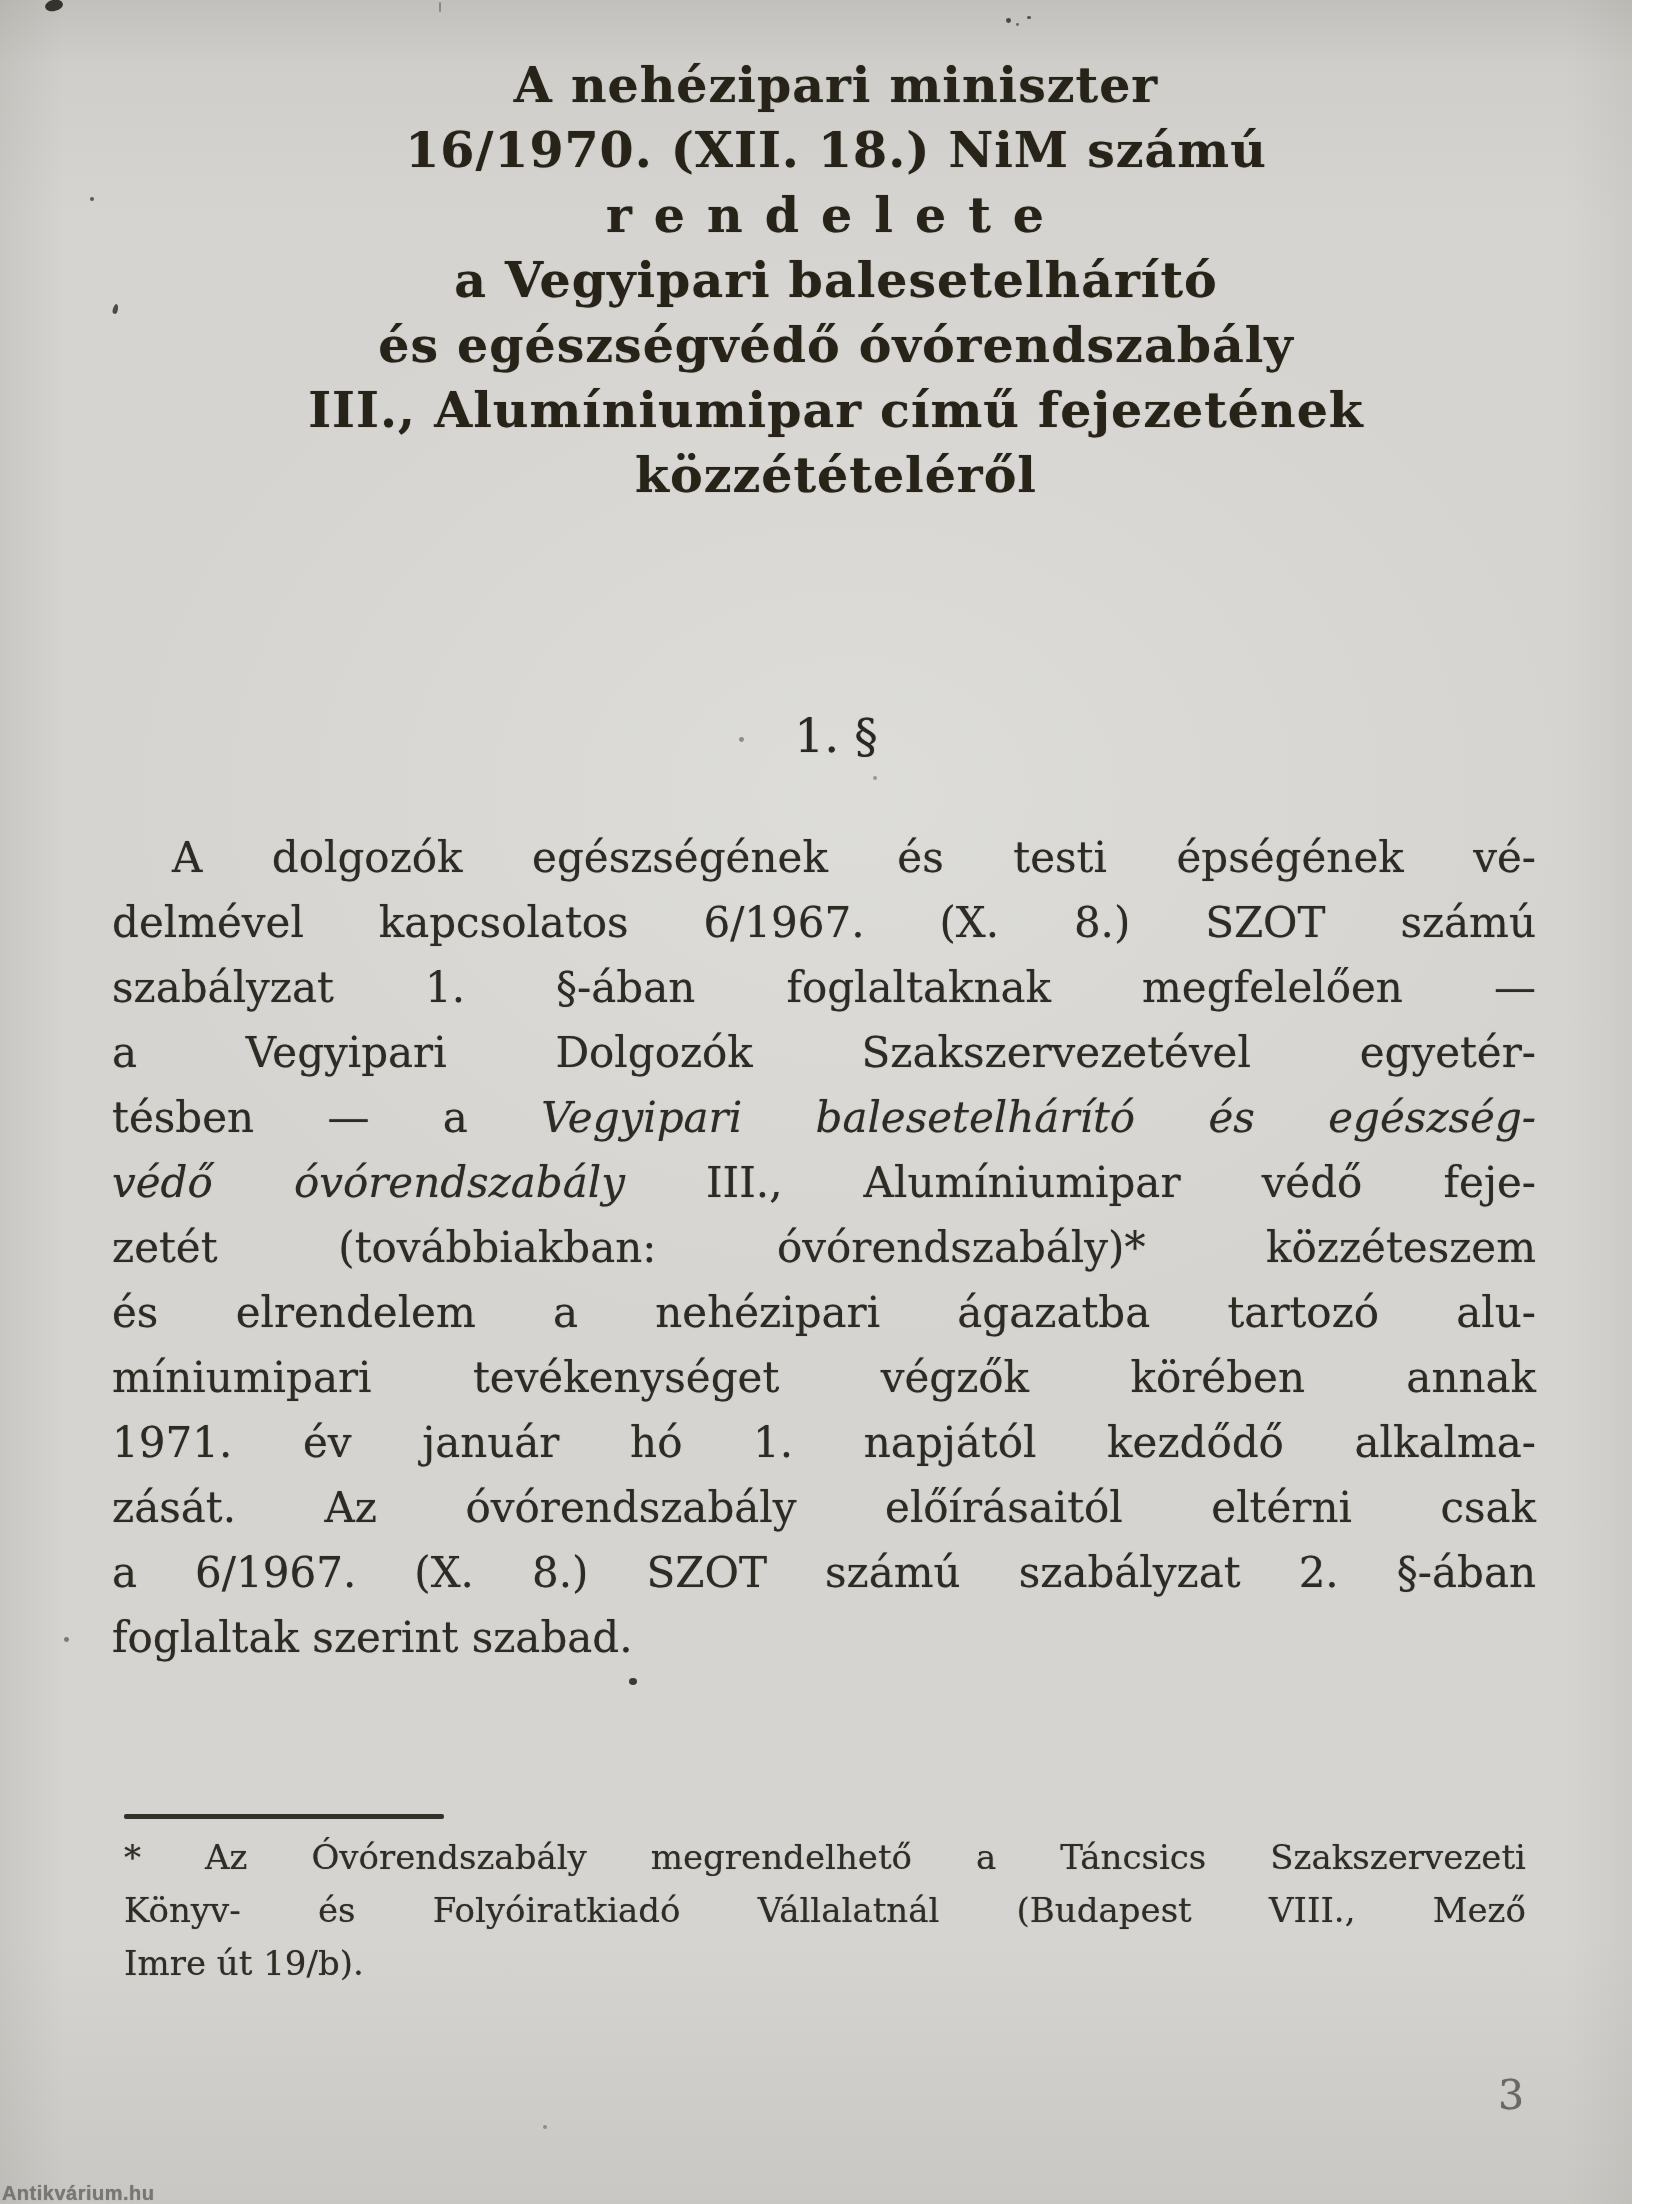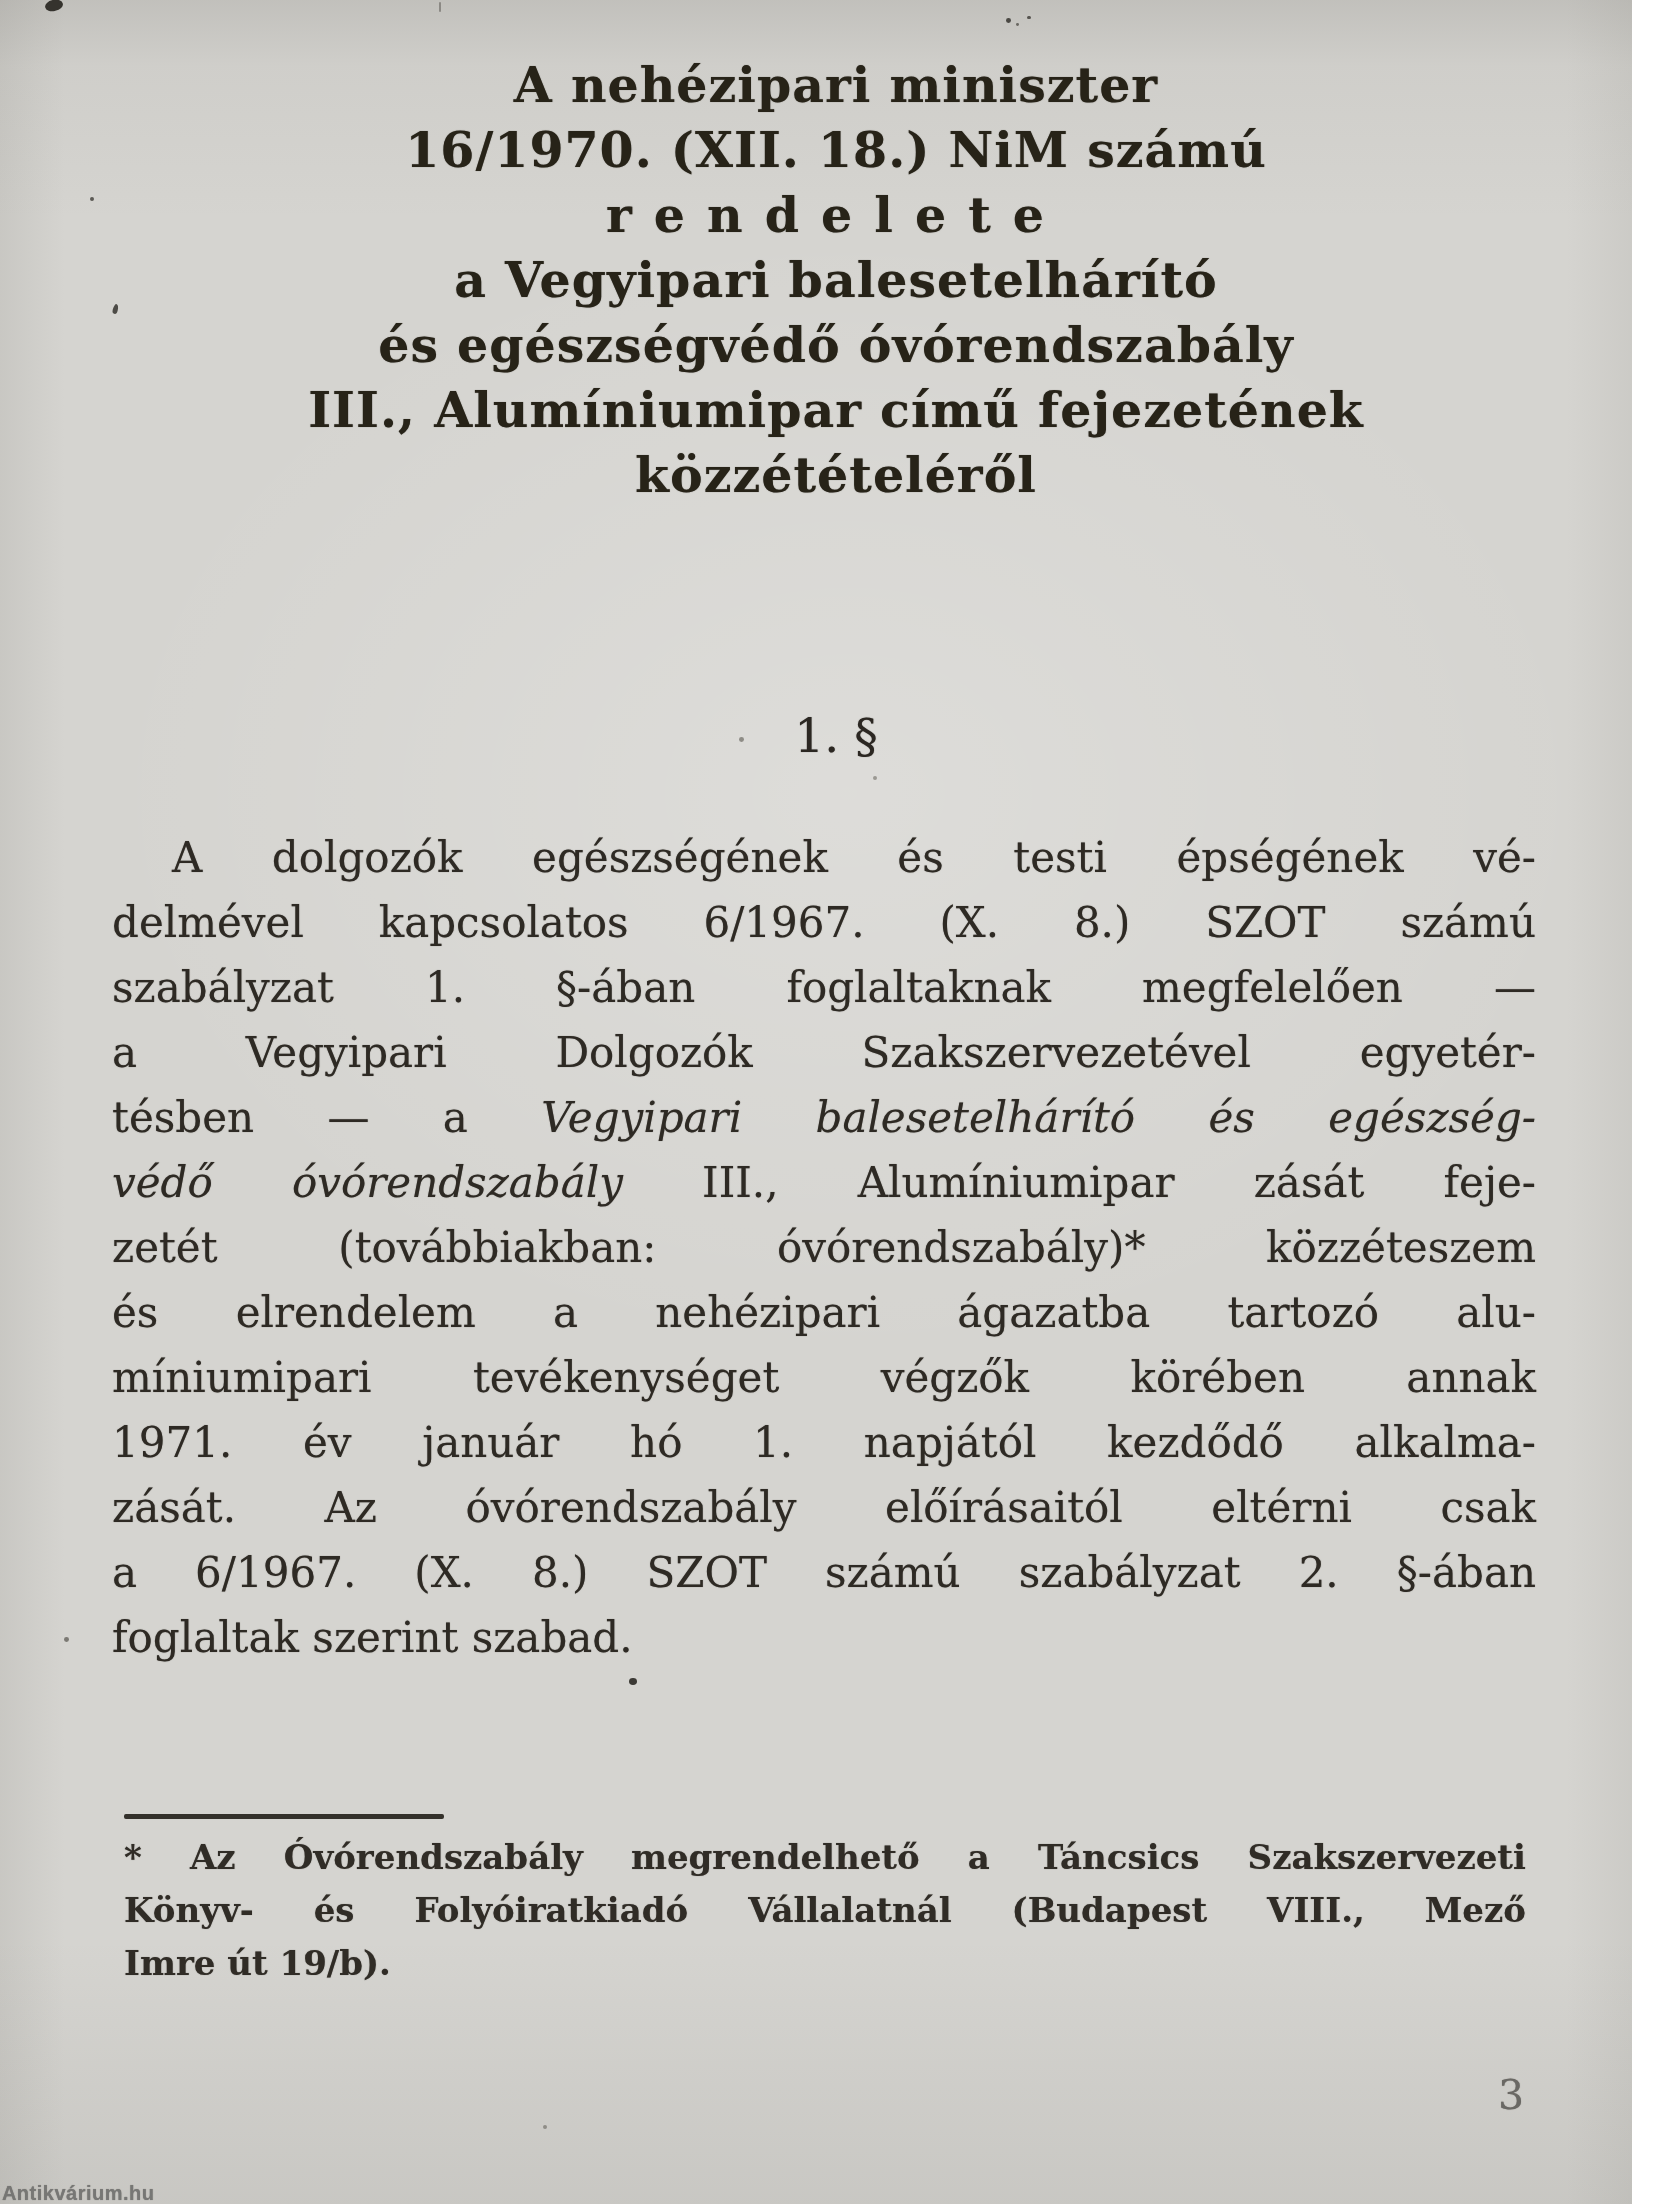--- a/index.html
+++ b/index.html
@@ -39,21 +39,21 @@
   .body-line em{ }
 
   .footnote-separator{
     position:absolute; left:124px; top:1814px; width:320px; height:4.9px;
     background:#34312b; border-radius:1.9px;
   }
   .footnote{
     position:absolute; left:124px; top:1831px; width:1402px;
     font-size:34px; line-height:53px; color:#302c26;
   }
-  .fn-line{ text-align:justify; text-align-last:justify;font-weight:bold; }
+  .fn-line{ text-align:justify; text-align-last:justify; }
   .fn-line.no-just{ text-align:center; text-align-last:left; }
 
   .page-number{
     position:absolute; left:1498px; top:2071px;
     font-size:41px; color:#44423e; opacity:0.72;
   }
 
   .watermark{
     position:absolute; left:1.9px; bottom:0px;
     font-family:"Liberation Sans", sans-serif;
@@ -91,21 +91,21 @@
   </div>
 
   <div class="section-heading">1. §</div>
 
   <div class="body-paragraph">
     <div class="body-line indent"><span>A dolgozók egészségének és testi épségének vé-</span></div>
     <div class="body-line"><span>delmével kapcsolatos 6/1967. (X. 8.) SZOT számú</span></div>
     <div class="body-line"><span>szabályzat 1. §-ában foglaltaknak megfelelően —</span></div>
     <div class="body-line"><span>a Vegyipari Dolgozók Szakszervezetével egyetér-</span></div>
     <div class="body-line"><span>tésben — a </span><em>Vegyipari balesetelhárító és egészség-</em></div>
-    <div class="body-line"><em>védő óvórendszabály</em><span> III., Alumíniumipar zását feje-</span></div>
+    <div class="body-line"><em>védő óvórendszabály</em><span> III., Alumíniumipar védő feje-</span></div>
     <div class="body-line"><span>zetét (továbbiakban: óvórendszabály)* közzéteszem</span></div>
     <div class="body-line"><span>és elrendelem a nehézipari ágazatba tartozó alu-</span></div>
     <div class="body-line"><span>míniumipari tevékenységet végzők körében annak</span></div>
     <div class="body-line"><span>1971. év január hó 1. napjától kezdődő alkalma-</span></div>
     <div class="body-line"><span>zását. Az óvórendszabály előírásaitól eltérni csak</span></div>
     <div class="body-line"><span>a 6/1967. (X. 8.) SZOT számú szabályzat 2. §-ában</span></div>
     <div class="body-line no-just"><span>foglaltak szerint szabad.</span></div>
   </div>
 
   <div class="footnote-separator"></div>

